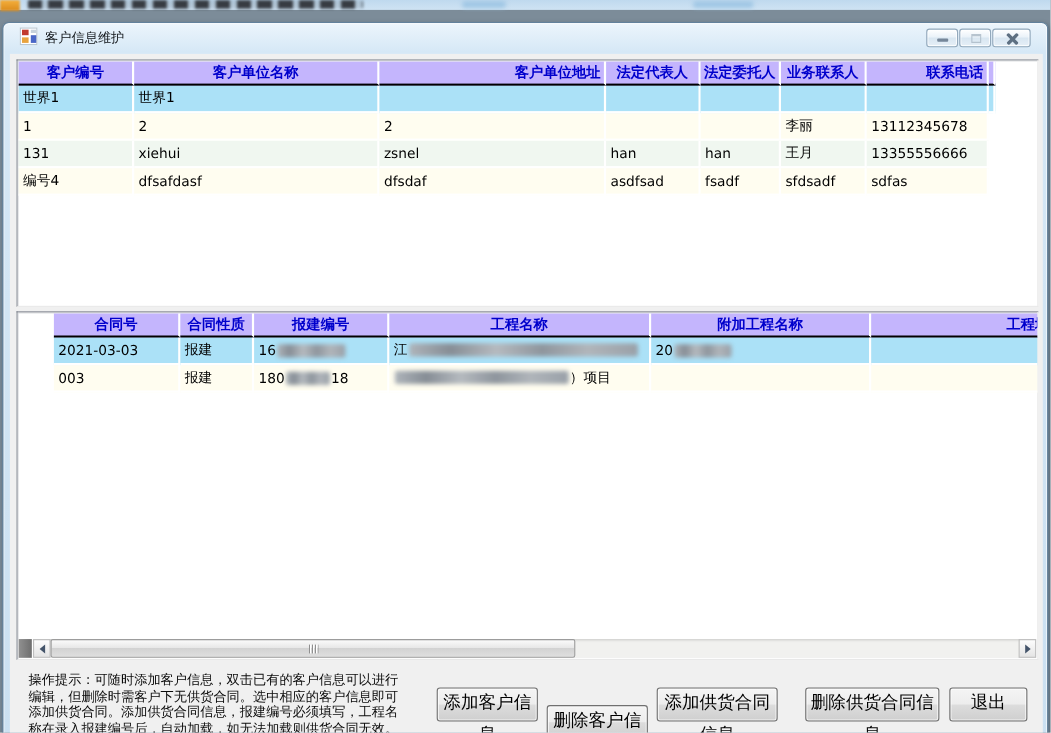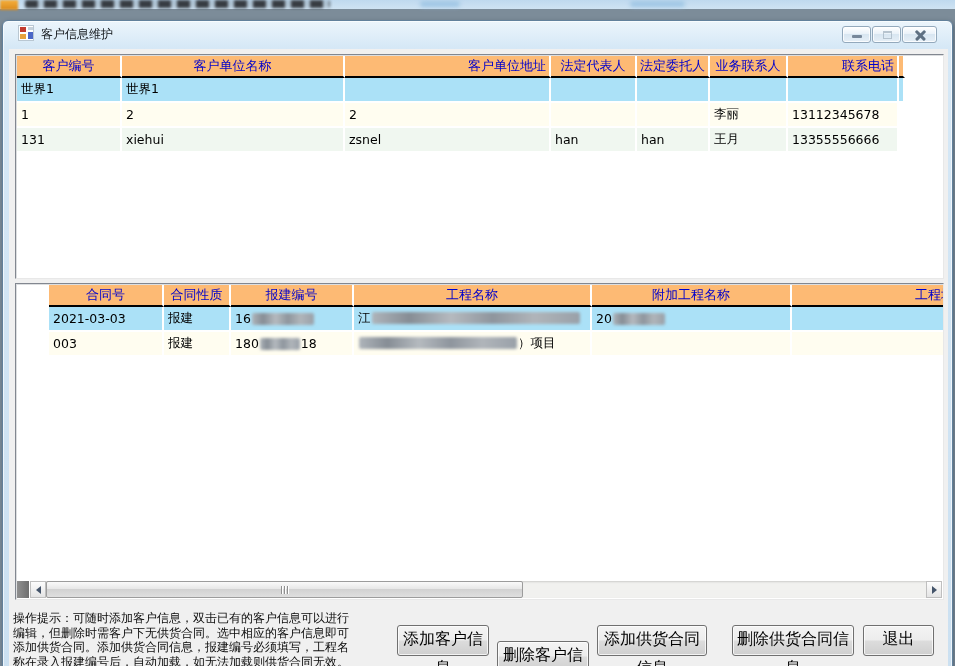--- a/index.html
+++ b/index.html
@@ -40,21 +40,21 @@
   
   .client { position:absolute; left:6px; top:28px; width:939px; height:622px; background:#F0F0F0; }
 
   .grid-box { position:absolute; background:#fff; overflow:hidden;
     border:1px solid; border-color:#828790 #E8E8E8 #E8E8E8 #828790;
     box-shadow: inset 1px 1px 0 rgba(130,135,144,.28); }
   #grid1box { left:6px; top:5px;   width:929px; height:225px; }
   #grid2box { left:6px; top:234px; width:929px; height:317px;padding-left:32px; }
 
   table.grid { border-collapse:separate; border-spacing:0; table-layout:fixed; margin:1px 0 0 1px; }
-  table.grid th { height:22px; background:#fdba74; color:#0000CC; font-weight:normal; font-size:13px;
+  table.grid th { height:22px; background:#c4b5fd; color:#0000CC; font-weight:bold; font-size:13px;
     border-bottom:2px solid #000; border-right:2px solid #fff; padding:0 2px; white-space:nowrap; overflow:hidden; }
   table.grid td { height:25px; font-size:12.5px; color:#000; border-bottom:2px solid #fff; border-right:2px solid #fff;
     padding:0 0 0 4px; white-space:nowrap; overflow:hidden; }
   .ha-c { text-align:center; } .ha-r { text-align:right; padding-right:3px !important; }
   tr.sel   td { background:#ABE1F7; }
   tr.cream td { background:#FFFDF0; }
   tr.green td { background:#F0F7F0; }
   td.filler { background:#fff !important; border-right:none; }
   tr.sel td.filler { background:#ABE1F7 !important; }
   th.filler-h { border-right:none; }
@@ -72,21 +72,21 @@
   .tri-l { width:0; height:0; border-top:4px solid transparent; border-bottom:4px solid transparent; border-right:5px solid #44546A; }
   .tri-r { width:0; height:0; border-top:4px solid transparent; border-bottom:4px solid transparent; border-left:5px solid #44546A; }
   .sb-thumb { width:477px; position:relative; border:1px solid #9C9C9C; border-radius:2px;
     background:linear-gradient(#FAFAFA,#E8E8E8 45%,#D2D2D2 50%,#DFDFDF); }
   .sb-grip { position:absolute; left:50%; top:4px; transform:translateX(-50%); width:9px; height:8px;
     background:repeating-linear-gradient(90deg,#8F8F8F 0 1px,#fff 1px 2px, transparent 2px 3px); }
   .sb-track { flex:1; }
 
   
   .tips { position:absolute; left:4px; top:562px; width:358px; font-size:12px; line-height:14.5px; color:#0A0A0A; letter-spacing:0; }
-  .tips div { white-space:nowrap; }
+  .tips div { white-space:nowrap;margin-left:13px; }
 
   .btn { position:absolute; top:576px; height:31px; border:1px solid #707070; border-radius:3px;
     background:linear-gradient(#F4F4F4,#EDEDED 48%,#DCDCDC 52%,#CFCFCF); font-size:16px; color:#000;
     font-family:Liberation Mono, monospace; text-align:center; line-height:29px; box-shadow: inset 0 0 0 1px rgba(255,255,255,.75); cursor:default; }
   #btn-add-cust { left:388px; width:92px; }
   #btn-del-cust { left:488px; width:92px;margin-top:16px; }
   #btn-add-con  { left:588px; width:110px; }
   #btn-del-con  { left:723px; width:122px; }
   #btn-exit     { left:854px; width:71px; }
 </style>
@@ -174,20 +174,30 @@
           <tr class="green">
             <td>131</td>
             <td>xiehui</td>
             <td>zsnel</td>
             <td>han</td>
             <td>han</td>
             <td>王月</td>
             <td>13355556666</td>
             <td class="filler"></td>
           </tr>
+          <tr class="cream">
+            <td>编号4</td>
+            <td>dfsafdasf</td>
+            <td>dfsdaf</td>
+            <td>asdfsad</td>
+            <td>fsadf</td>
+            <td>sfdsadf</td>
+            <td>sdfas</td>
+            <td class="filler"></td>
+          </tr>
         </tbody>
       </table>
     </div>
 
     <div class="grid-box" id="grid2box">
       <table class="grid" style="width:1043px">
         <colgroup>
           <col style="width:115px">
             <col style="width:67px">
             <col style="width:123px">

